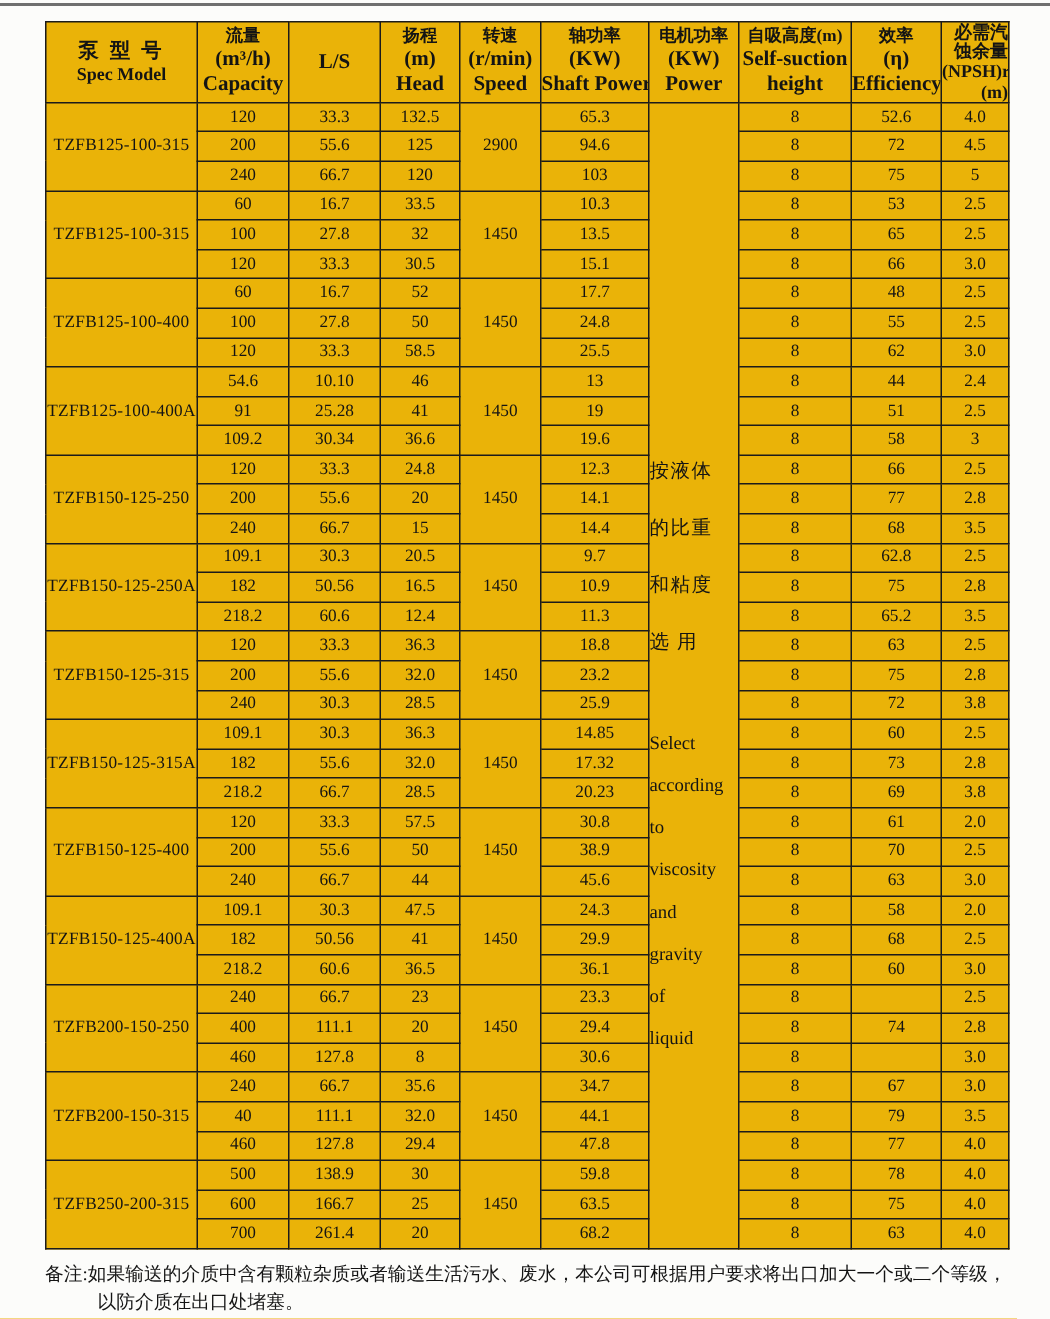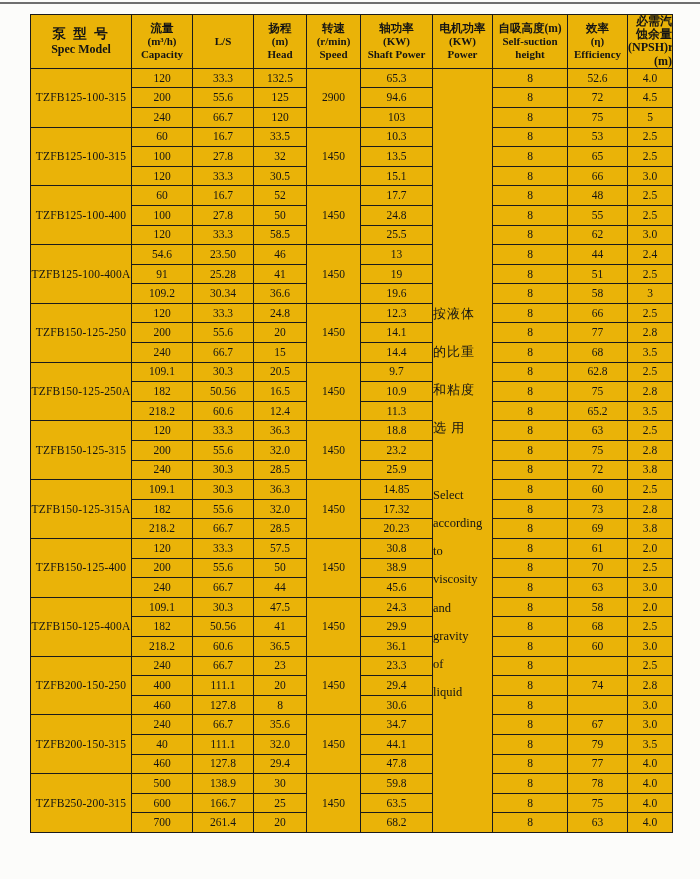--- a/index.html
+++ b/index.html
@@ -29,21 +29,21 @@
     vertical-align:middle;
     padding:0;
     font-size:11.5px;
     line-height:1.3;
     overflow:hidden;
     white-space:nowrap;
   }
   thead tr{height:48px;}
   tbody tr{height:19.6px;}
   th{font-weight:bold;}
-  .hline{display:block;line-height:1.22;font-size:11px;}
+  .hline{display:block;line-height:1.22;font-size:14px;}
   th.model .hline.cn{font-size:13.5px;letter-spacing:2px;}
   th.model .hline.en{font-size:12px;}
   th .hline.cn{font-size:11.5px;}
   th.npsh .hline{font-size:12px;line-height:1.1;text-align:right;}
   td.model-cell{font-size:12px;letter-spacing:.2px;}
   td.power-cell{vertical-align:top;}
   .pw-line{display:block;text-align:left;}
   .pw-line.cn{font-size:13px;letter-spacing:1px;margin-top:21px;}
   td.power-cell .pw-line:first-child{margin-top:106px;}
   .pw-line.en{font-size:12.5px;margin-top:12px;}
@@ -228,21 +228,21 @@
           <td>33.3</td>
           <td>58.5</td>
           <td>25.5</td>
           <td>8</td>
           <td>62</td>
           <td>3.0</td>
         </tr>
         <tr>
           <td class="model-cell" rowspan="3">TZFB125-100-400A</td>
           <td>54.6</td>
-          <td>23.50</td>
+          <td>10.10</td>
           <td>46</td>
           <td rowspan="3">1450</td>
           <td>13</td>
           <td>8</td>
           <td>44</td>
           <td>2.4</td>
         </tr>
         <tr>
           <td>91</td>
           <td>25.28</td>
@@ -518,13 +518,17 @@
           <td>261.4</td>
           <td>20</td>
           <td>68.2</td>
           <td>8</td>
           <td>63</td>
           <td>4.0</td>
         </tr>
       </tbody>
   </table>
 
+  <div class="footnote">
+    <div class="line1">备注:如果输送的介质中含有颗粒杂质或者输送生活污水、废水，本公司可根据用户要求将出口加大一个或二个等级，</div>
+    <div class="line2">以防介质在出口处堵塞。</div>
+  </div>
 </div>
 
 </body></html>

